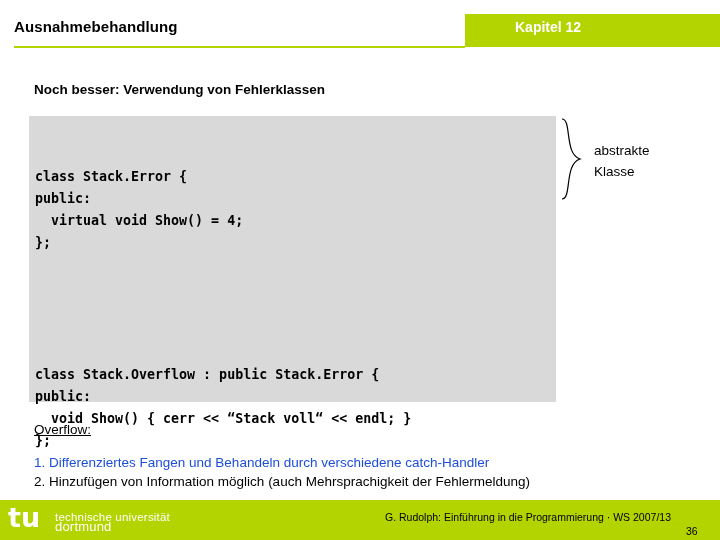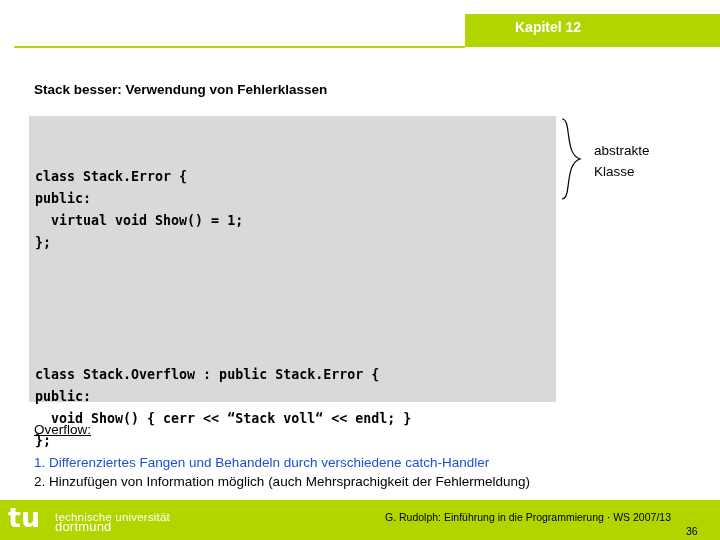--- a/index.html
+++ b/index.html
@@ -194,31 +194,32 @@
     top: 525px;
     font-size: 10.5px;
     color: #000000;
   }
 </style>
 </head>
 <body>
 
 <div class="header">
   <div class="header-band"></div>
+  <div class="header-title">Ausnahmebehandlung</div>
   <div class="header-chapter">Kapitel 12</div>
   <div class="header-rule"></div>
 </div>
 
-<div class="subtitle">Stack besser: Verwendung von Fehlerklassen</div>
+<div class="subtitle">Noch besser: Verwendung von Fehlerklassen</div>
 
 <div class="code-box"></div>
 <div class="code-text">
   <pre class="code-block">class Stack.Error {
 public:
-  virtual void Show() = 1;
+  virtual void Show() = 4;
 };</pre>
   <div class="code-gap"></div>
   <pre class="code-block">class Stack.Overflow : public Stack.Error {
 public:
   void Show() { cerr &lt;&lt; “Stack voll“ &lt;&lt; endl; }
 };</pre>
   <div class="code-gap"></div>
   
 </div>
 

